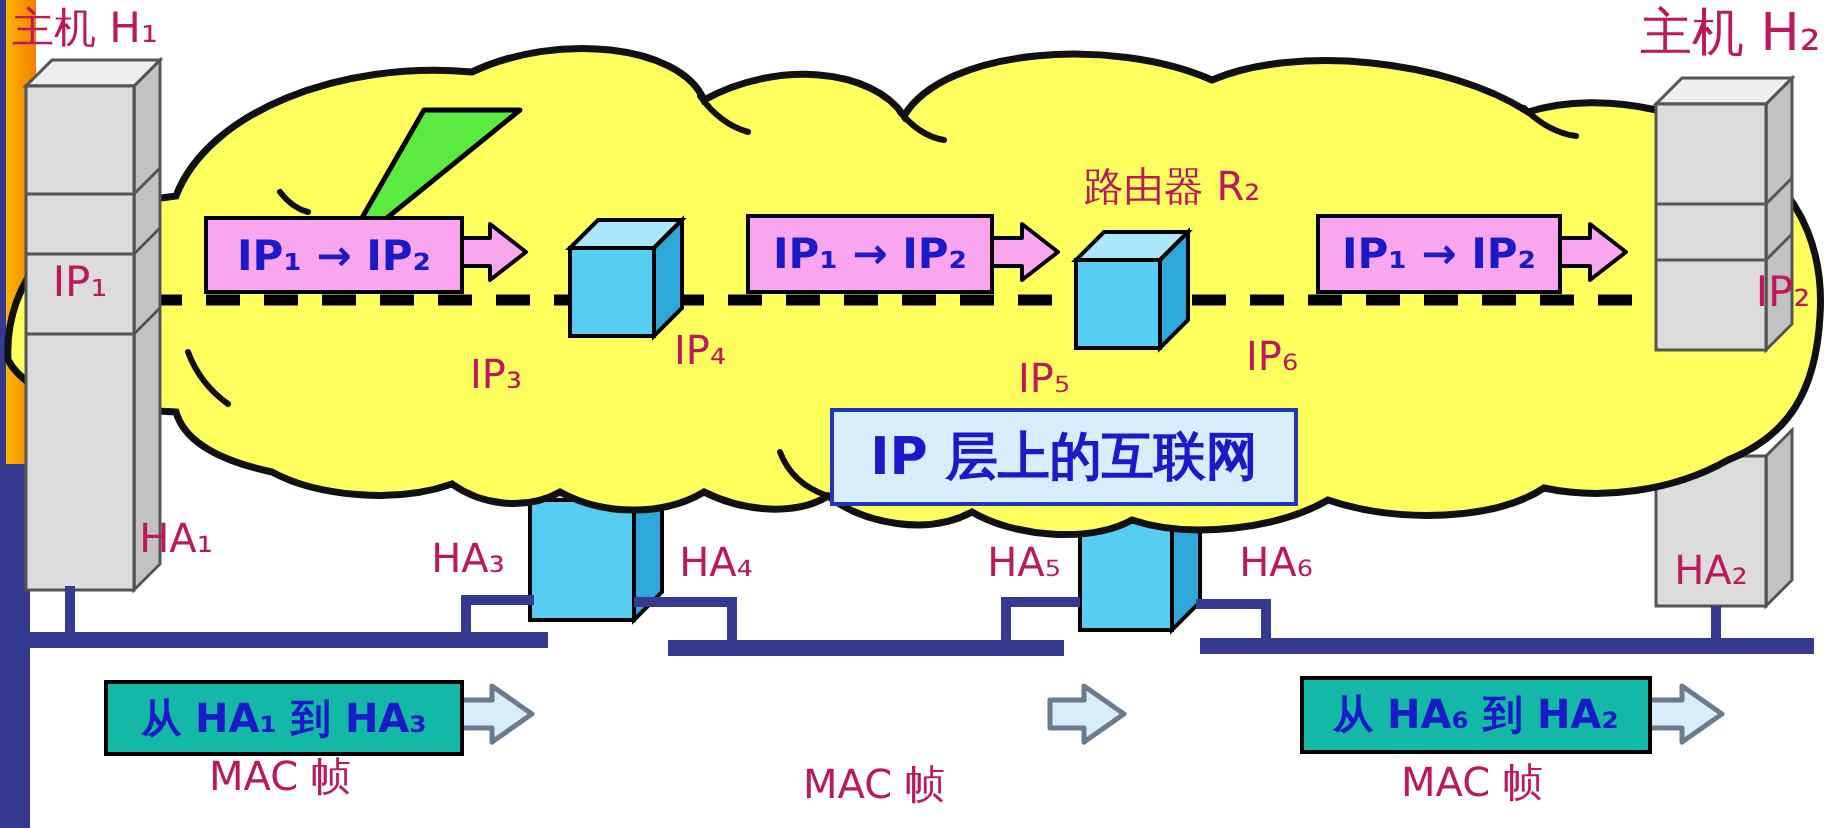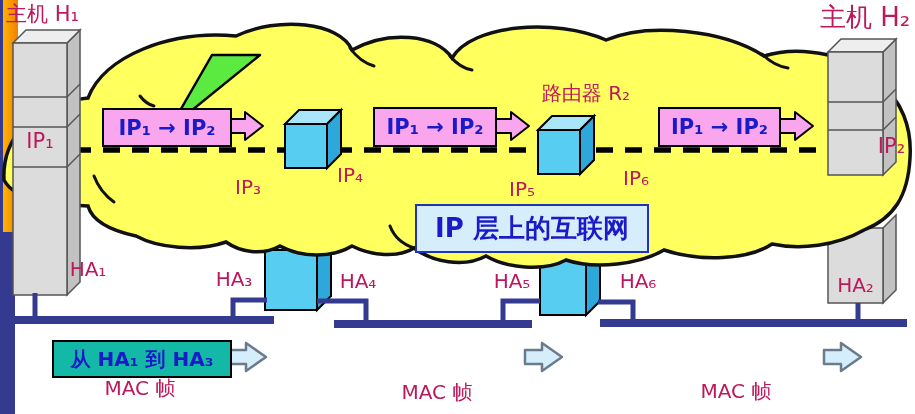--- a/index.html
+++ b/index.html
@@ -191,15 +191,16 @@
   <div class="pinkbox" style="left:658px;top:107px;width:119px;height:36px;">IP₁ → IP₂</div>
 
 
   <div class="netbox">IP 层上的互联网</div>
 
   <div class="macbox" style="left:52px;top:340px;width:176px;height:34px;">从 HA₁ 到 HA₃</div>
   <div class="lbl ctr" style="left:52px;top:377px;width:176px;">MAC 帧</div>
 
   <div class="lbl ctr" style="left:350px;top:381px;width:174px;">MAC 帧</div>
 
+  <div class="macbox" style="left:650px;top:338px;width:172px;height:35px;">从 HA₆ 到 HA₂</div>
   <div class="lbl ctr" style="left:650px;top:380px;width:172px;">MAC 帧</div>
 
 </div>
 
 </body></html>

